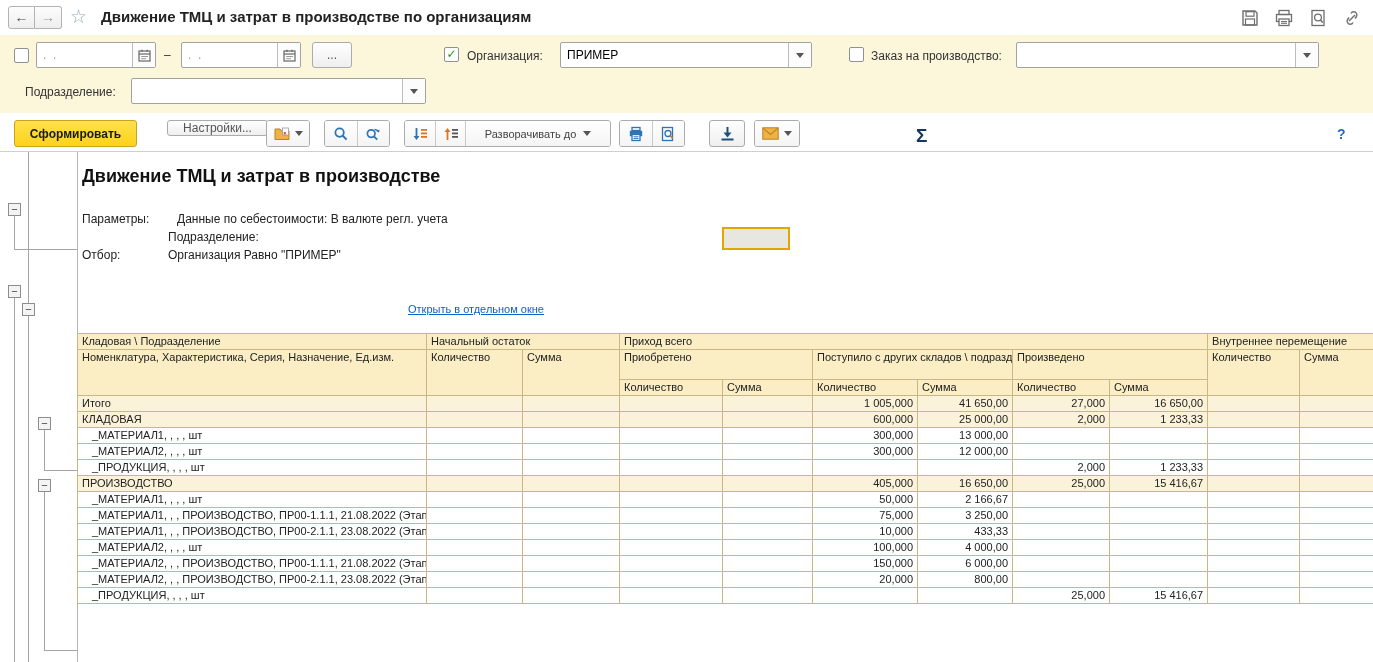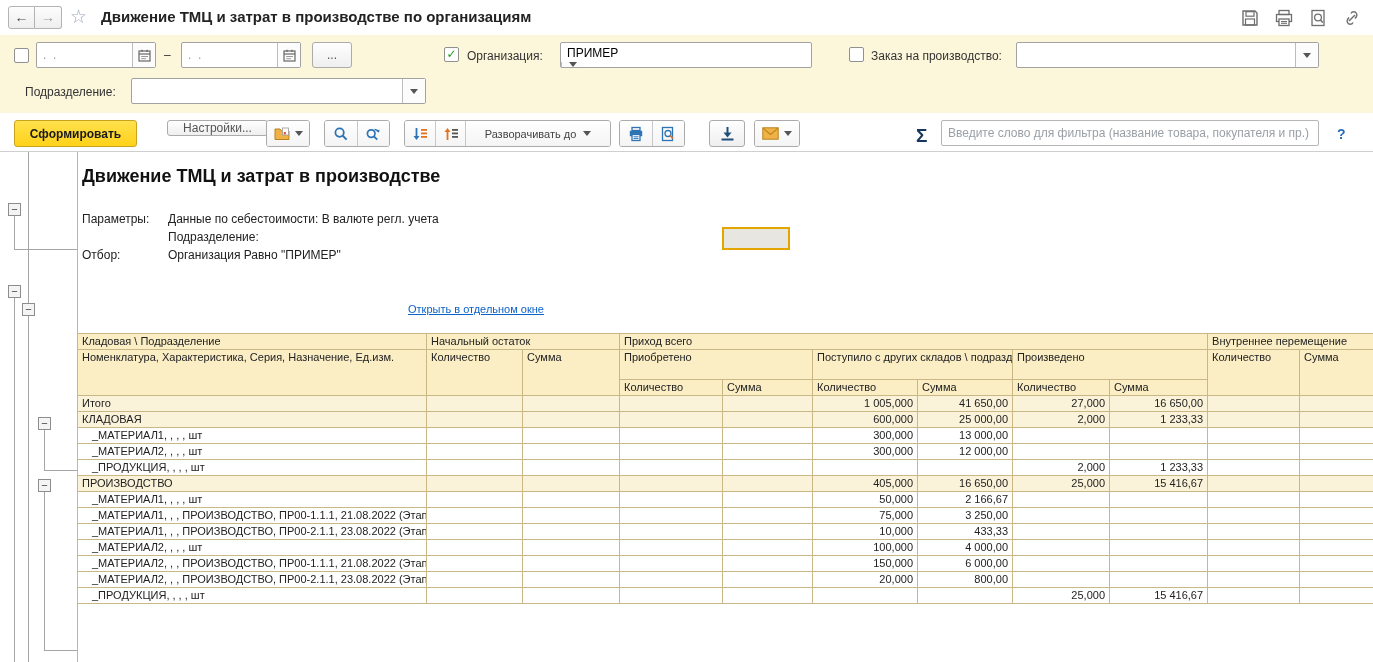--- a/index.html
+++ b/index.html
@@ -148,21 +148,21 @@
             <line x1="3.2" y1="9.7" x2="8" y2="9.7" stroke="#999" stroke-width="1"></line>
           </svg>
         </span>
     </span>
   </div>
 
   <button class="btn abs" style="left:312px; top:7px; width:40px; height:26px;">...</button>
 
   <div class="chk abs" style="left:444px; top:12px;">✓</div>
   <span class="lbl abs" style="left:467px; top:14px;">Организация:</span>
-  <div class="field abs" style="left:560px; top:7px; width:252px;flex-direction:column;">
+  <div class="field abs" style="left:560px; top:7px; width:252px;">
     <input value="ПРИМЕР" style="">
     <span class="fbtn">
         <span class="caret"></span>
       </span>
   </div>
 
   <div class="chk abs" style="left:849px; top:12px;"></div>
   <span class="lbl abs" style="left:871px; top:14px;">Заказ на производство:</span>
   <div class="field abs" style="left:1016px; top:7px; width:303px;">
     <input value="" style="">
@@ -284,23 +284,20 @@
           <svg width="17" height="13" viewBox="0 0 17 13">
             <rect x="0.8" y="0.8" width="15.4" height="11.4" fill="#f0b145" stroke="#b9831f" stroke-width="1"></rect>
             <path d="M1 1.2 L8.5 7.5 L16 1.2" fill="none" stroke="#b9831f" stroke-width="1.1"></path>
           </svg>
         </span>
       <span class="caret" style="margin-left:5px;"></span>
     </button>
   </div>
 
   <span class="sigma abs" style="left:916px; top:12px;">Σ</span>
-  <div class="field tb" style="left:941px; width:378px; height:26px; border-color:#b5b5b5;">
-    <input placeholder="Введите слово для фильтра (название товара, покупателя и пр.)" style="">
-  </div>
   <span class="help abs" style="left:1337px; top:13px;">?</span>
 </div>
 
 <div class="report">
 
   <div class="treeline" style="left:28px; top:0; width:1px; height:151px;"></div>
   <div class="treebox" style="left:8px; top:51px;">−</div>
   <div class="treeline" style="left:14px; top:64px; width:1px; height:33px;"></div>
   <div class="treeline" style="left:14px; top:97px; width:63px; height:1px;"></div>
 
@@ -315,21 +312,21 @@
   <div class="treeline" style="left:44px; top:318px; width:33px; height:1px;"></div>
 
   <div class="treebox" style="left:38px; top:327px;">−</div>
   <div class="treeline" style="left:44px; top:340px; width:1px; height:158px;"></div>
   <div class="treeline" style="left:44px; top:498px; width:33px; height:1px;"></div>
 
   <div class="treeline" style="left:77px; top:0; width:1px; height:510px; background:#b5b5b5;"></div>
 
   <div class="rtitle" style="left:82px; top:14px;">Движение ТМЦ и затрат в производстве</div>
   <div class="ptext" style="left:82px; top:58px;">Параметры:</div>
-  <div class="ptext" style="left:168px; top:58px;">Данные по себестоимости: В валюте регл. учета</div>
+  <div class="ptext" style="left:177px; top:58px;">Данные по себестоимости: В валюте регл. учета</div>
   <div class="ptext" style="left:168px; top:76px;">Подразделение:</div>
   <div class="ptext" style="left:82px; top:94px;">Отбор:</div>
   <div class="ptext" style="left:168px; top:94px;">Организация Равно "ПРИМЕР"</div>
 
   <div class="selcell" style="left:722px; top:75px;"></div>
 
   <a class="seclink" style="left:408px; top:151px;">Открыть в отдельном окне</a>
 
   <div class="abs" style="left:77px; top:181px; width:1296px; overflow:hidden;">
     <table class="rep">

